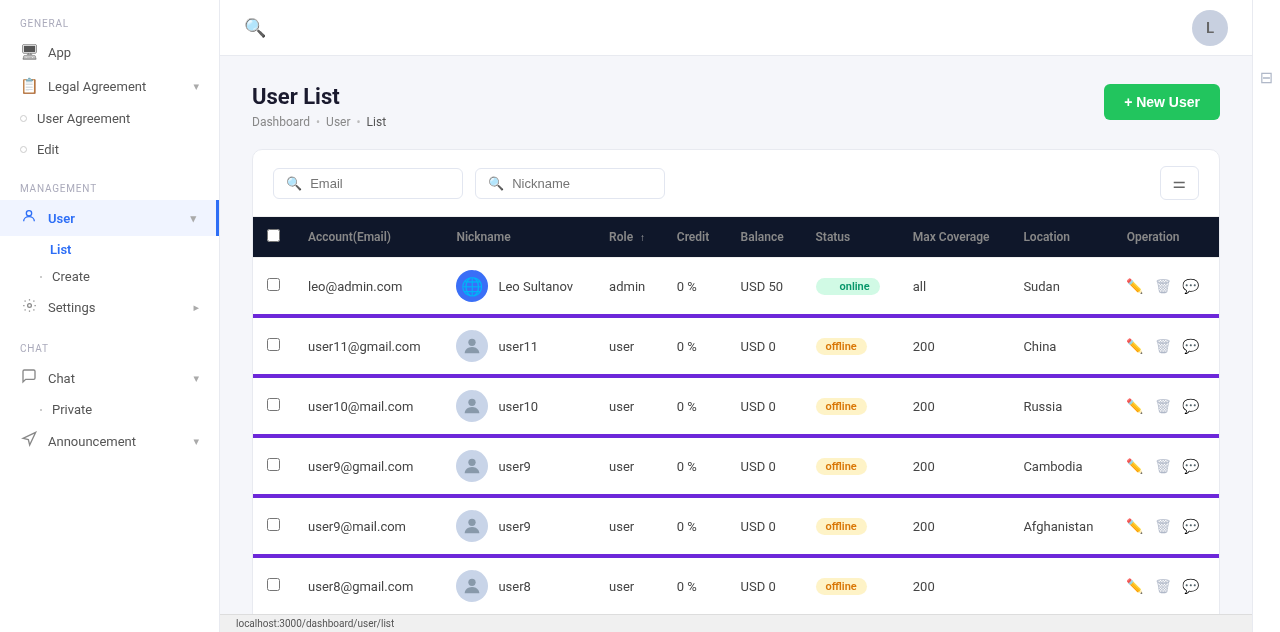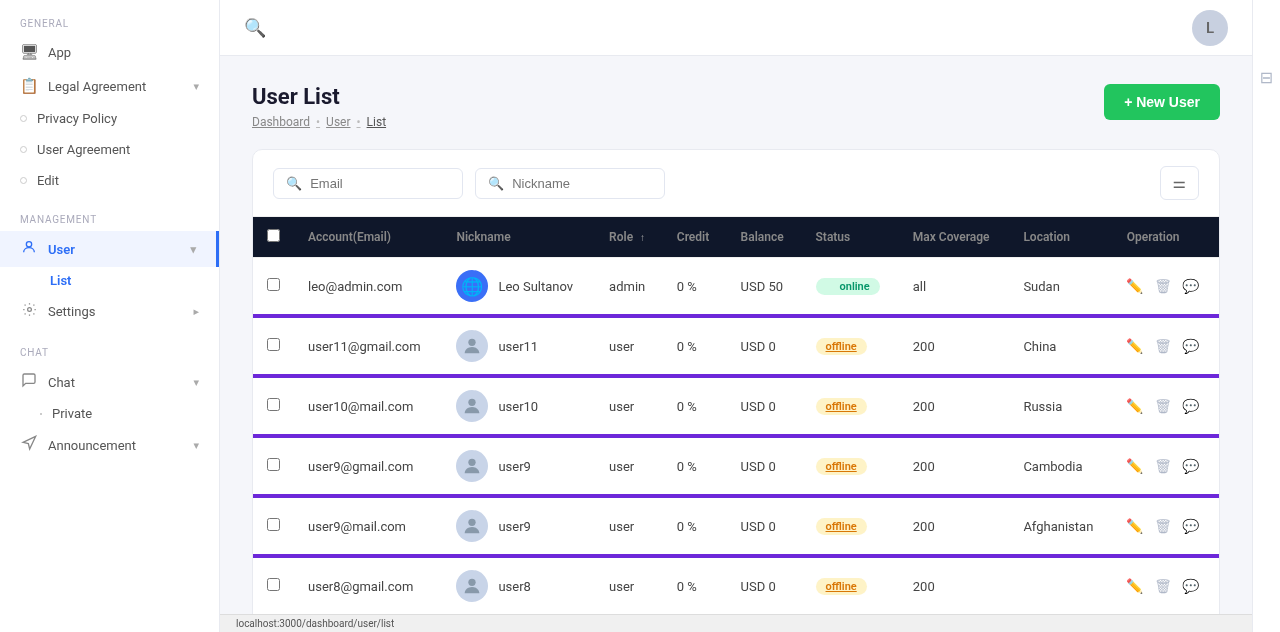--- a/index.html
+++ b/index.html
@@ -107,21 +107,21 @@
       color: #1a1a2e;
       margin-bottom: 6px;
     }
     .breadcrumb {
       font-size: 12px;
       color: #888;
       display: flex;
       align-items: center;
       gap: 6px;
     }
-    .breadcrumb span { color: #888; text-decoration: underline; }
+    .breadcrumb span { color: #888; }
     .breadcrumb .sep { color: #bbb; }
     .breadcrumb .active-crumb { color: #555; }
 
     .btn-new-user {
       background: #22c55e;
       color: #fff;
       border: none;
       border-radius: 6px;
       padding: 10px 20px;
       font-size: 14px;
@@ -222,21 +222,21 @@
     }
     .nick-cell { display: flex; align-items: center; gap: 10px; }
     .status-badge {
       display: inline-block;
       padding: 2px 10px;
       border-radius: 12px;
       font-size: 11px;
       font-weight: 600;
     }
     .status-online { background: #d1fae5; color: #059669; padding-left: 24px; }
-    .status-offline { background: #fef3c7; color: #d97706; text-decoration: underline; }
+    .status-offline { background: #fef3c7; color: #d97706; }
     .op-icons { display: flex; align-items: center; gap: 10px; }
     .op-icon { color: #b0b8c8; cursor: pointer; font-size: 14px; }
     .checkbox-cell { width: 32px; }
     input[type="checkbox"] { cursor: pointer; accent-color: #2d6ef6; }
 
     
     .statusbar {
       background: #f0f0f0;
       border-top: 1px solid #ddd;
       padding: 3px 16px;
@@ -269,24 +269,20 @@
   <div class="sidebar-section-label">GENERAL</div>
 
   <div class="sidebar-item">
     <span class="icon">🖥</span>
     <span>App</span>
   </div>
   <div class="sidebar-item">
     <span class="icon">📋</span>
     <span>Legal Agreement</span>
     <span class="chevron">▾</span>
-  </div>
-  <div class="sidebar-item">
-    <span class="dot dot-empty"></span>
-    <span>Privacy Policy</span>
   </div>
   <div class="sidebar-item">
     <span class="dot dot-empty"></span>
     <span>User Agreement</span>
   </div>
   <div class="sidebar-item">
     <span class="dot dot-empty"></span>
     <span>Edit</span>
   </div>
 
@@ -298,20 +294,24 @@
           <circle cx="12" cy="8" r="4"></circle>
           <path d="M4 20c0-4 3.6-7 8-7s8 3 8 7"></path>
         </svg>
     </span>
     <span>User</span>
     <span class="chevron">▾</span>
   </div>
   <div class="sidebar-subitem active">
     <span class="dot dot-green"></span>
     <span>List</span>
+  </div>
+  <div class="sidebar-subitem">
+    <span class="dot dot-empty"></span>
+    <span>Create</span>
   </div>
   <div class="sidebar-item">
     <span class="icon">
       <svg width="15" height="15" viewBox="0 0 24 24" fill="none" stroke="#888" stroke-width="2">
           <circle cx="12" cy="12" r="3"></circle>
           <path d="M12 2v2M12 20v2M4.22 4.22l1.42 1.42M18.36 18.36l1.42 1.42M2 12h2M20 12h2M4.22 19.78l1.42-1.42M18.36 5.64l1.42-1.42"></path>
         </svg>
     </span>
     <span>Settings</span>
     <span class="chevron">▸</span>

